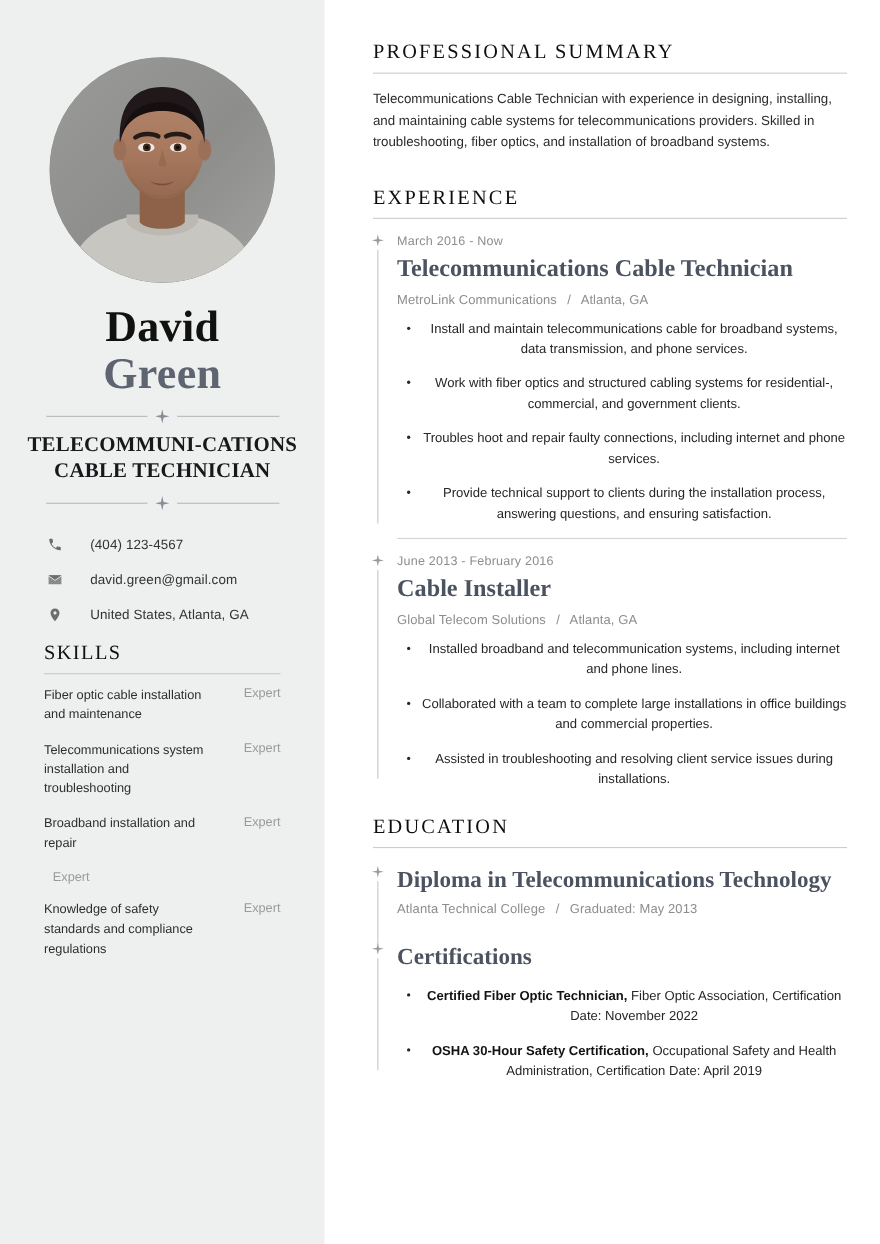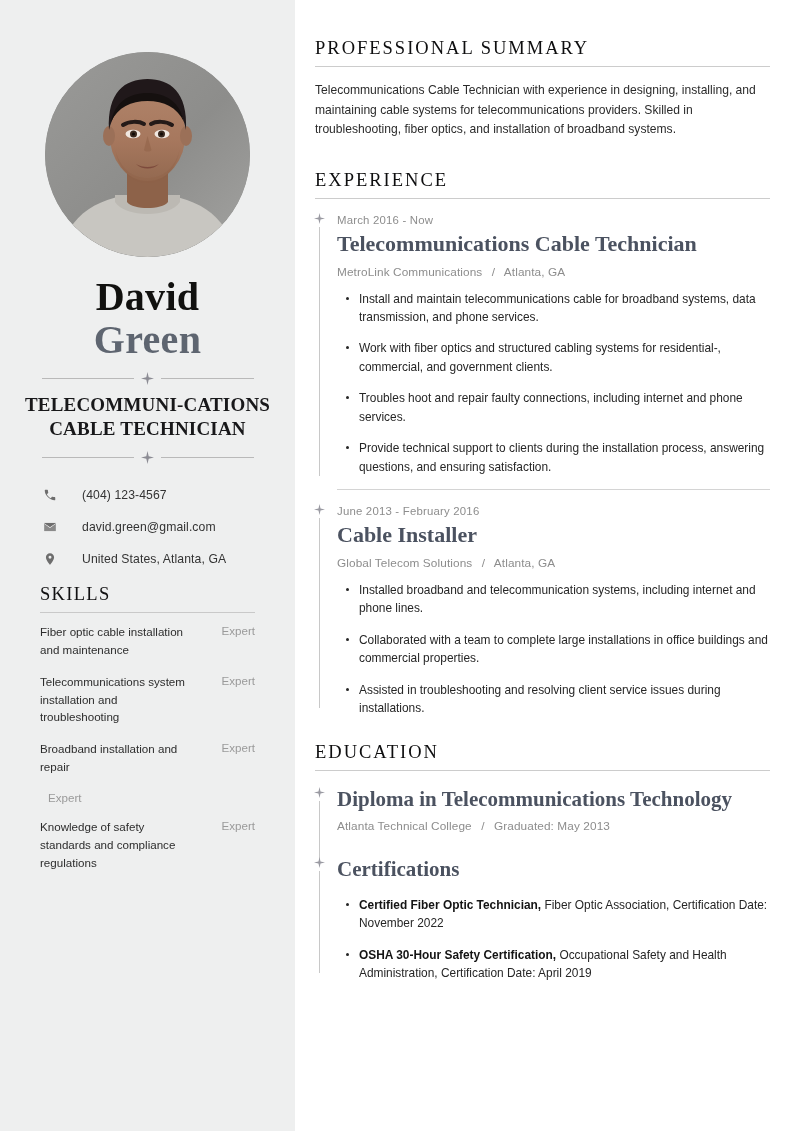--- a/index.html
+++ b/index.html
@@ -155,21 +155,21 @@
     font-size: 11.6px;
     color: #9a9a9a;
     white-space: nowrap;
     padding-left: 8px;
     padding-top: 1px;
   }
 
   
   .main {
     flex: 1;
-    padding: 38px 30px 0 20px;
+    padding: 38px 30px 0 44px;
     box-sizing: border-box;
   }
   .sec-head {
     font-family: "Liberation Serif", serif;
     font-size: 18.5px;
     font-weight: normal;
     color: #0e0e0f;
     letter-spacing: 2.0px;
     padding-bottom: 7px;
   }
@@ -228,20 +228,21 @@
     color: #8d8d8d;
     margin-top: 7px;
     letter-spacing: 0.1px;
   }
   .entry-meta .sep { padding: 0 6px; }
 
   ul.duties {
     margin: 11px 0 0 0;
     padding-left: 20px;
     list-style: none;
+    text-align: center;
   }
   ul.duties li {
     position: relative;
     font-size: 11.9px;
     color: #262626;
     line-height: 1.55;
     margin-bottom: 13px;
     padding-left: 2px;
   }
   ul.duties li:before {

